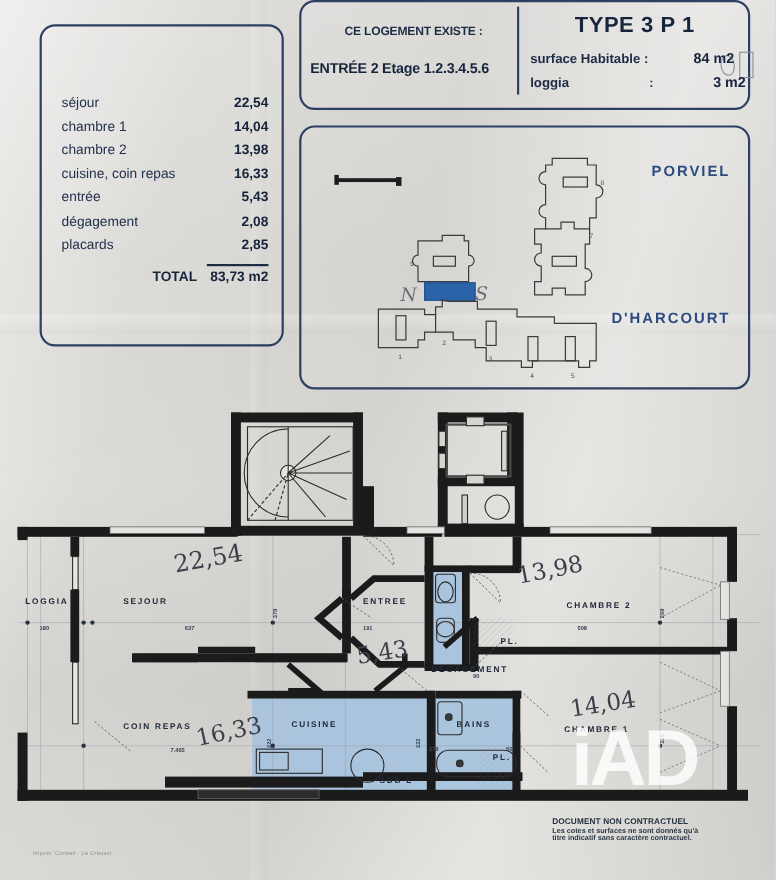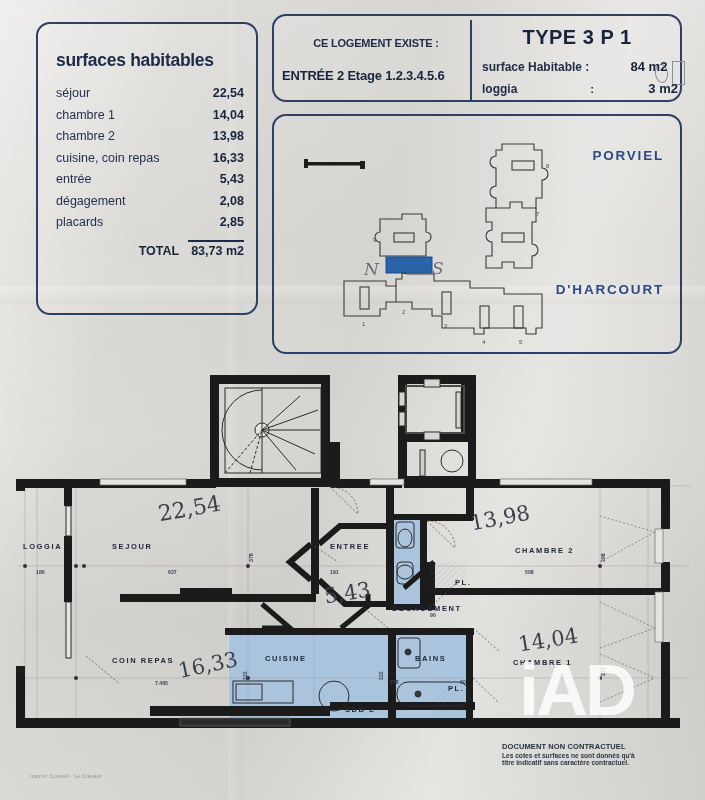--- a/index.html
+++ b/index.html
@@ -40,21 +40,21 @@
   #surf-list { position: absolute; left: 18px; top: 62px; width: 188px; }
   .surf-row { display: flex; justify-content: space-between; height: 21.5px; align-items: baseline; }
   .surf-name { font-size: 12.5px; color: #23314d; }
   .surf-val { font-size: 12.5px; color: #16243c; font-weight: bold; min-width: 42px; text-align: right; }
   #surf-rule { margin: 3px 0 2px auto; width: 56px; height: 2px; background: #1d2b45; }
   #surf-total { display: flex; justify-content: flex-end; gap: 12px; align-items: baseline; }
   #surf-total-label { font-size: 12.5px; font-weight: bold; color: #16243c; }
   #surf-total-val { font-size: 12.5px; font-weight: bold; color: #16243c; }
 
   
-  #hdr { left: 272px; top: 14px; width: 410px; height: 88px; }
+  #hdr { left: 272px; top: 0; width: 410px; height: 100px; }
   #hdr-div { position: absolute; left: 196px; top: 4px; width: 2px; height: 80px; background: #2d3f63; }
   #hdr-l1 {
     position: absolute; left: 14px; top: 21px; width: 176px; text-align: center;
     font-size: 11px; font-weight: bold; color: #1d2b45; letter-spacing: -0.2px;
   }
   #hdr-l2 {
     position: absolute; left: 8px; top: 52px; width: 186px; text-align: left;
     font-size: 13px; font-weight: bold; color: #16243c; letter-spacing: -0.2px;
   }
   #hdr-circle {
@@ -136,21 +136,20 @@
 </style>
 </head>
 <body>
 
 <div id="paper"></div>
 <div class="fold" style="left:0; top:286px; width:705px; height:18px; opacity:.55;"></div>
 <div class="fold" style="left:228px; top:0; width:14px; height:800px; opacity:.35;
             background:linear-gradient(90deg, rgba(255,255,255,0.4), rgba(0,0,0,0.04));"></div>
 
 <div class="rbox" id="surfaces">
-  <div id="surfaces-title">surfaces habitables</div>
   <div id="surf-list">
       <div class="surf-row">
         <span class="surf-name">séjour</span>
         <span class="surf-val">22,54</span>
       </div>
       <div class="surf-row">
         <span class="surf-name">chambre 1</span>
         <span class="surf-val">14,04</span>
       </div>
       <div class="surf-row">

